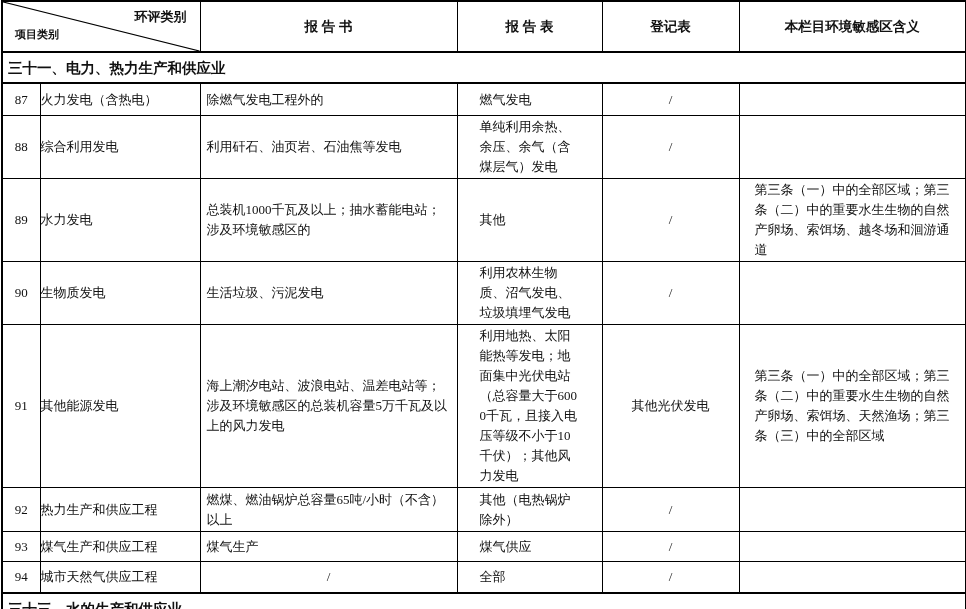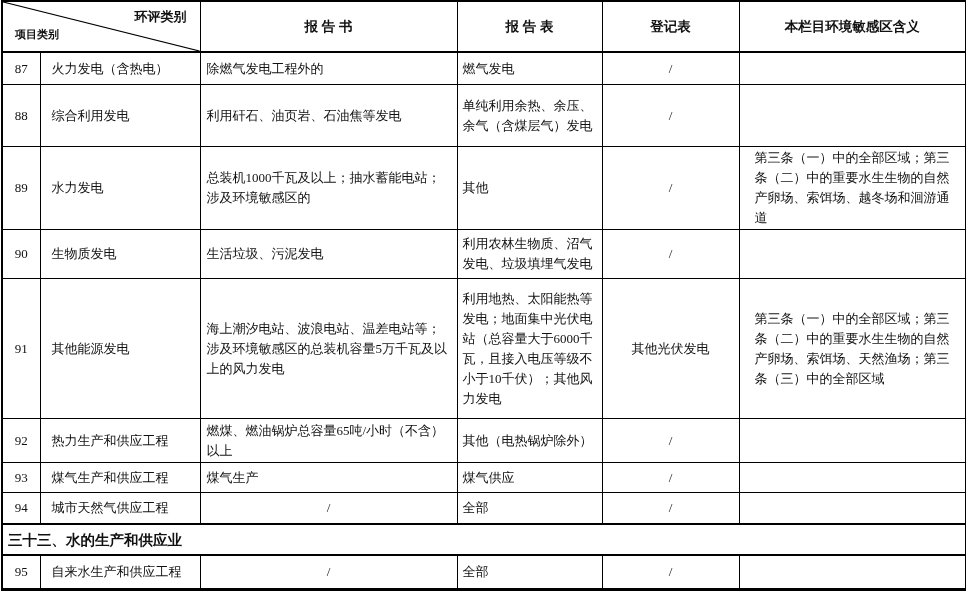--- a/index.html
+++ b/index.html
@@ -16,23 +16,23 @@
   td.diag .diag-top{position:absolute;top:5px;right:13px;font-family:"Liberation Sans","DejaVu Sans",sans-serif;
                     font-weight:bold;font-size:13px;}
   td.diag .diag-bottom{position:absolute;bottom:7px;left:12px;font-family:"Liberation Sans","DejaVu Sans",sans-serif;
                        font-weight:bold;font-size:11px;}
   
   tr.section td{font-family:"Liberation Sans","DejaVu Sans",sans-serif;font-weight:bold;
                 font-size:14.5px;text-align:left;padding-left:5px;height:27px;
                 border-top:2px solid #000;border-bottom:2px solid #000;}
   
   td.num{text-align:center;padding:1px 2px;}
-  td.cat{text-align:left;padding-left:11px;}
+  td.cat{text-align:left;padding-left:0;}
   td.book{text-align:left;}
-  td.form{text-align:left;padding:1px 5px;}
+  td.form{text-align:left;padding:1px 22px;}
   td.reg{text-align:center;}
   td.sens{text-align:left;padding:1px 15px;}
   td.center{text-align:center;}
   
   tr.r87 td{height:29px;} tr.r88 td{height:59px;} tr.r89 td{height:63px;}
   tr.r90 td{height:46px;} tr.r91 td{height:137px;} tr.r92 td{height:41px;}
   tr.r93 td{height:27px;} tr.r94 td{height:28px;} tr.r95 td{height:30px;}
 </style>
 </head>
 <body>
@@ -55,20 +55,23 @@
       </svg>
       <span class="diag-top">环评类别</span>
       <span class="diag-bottom">项目类别</span>
     </td>
     <td>报 告 书</td>
     <td>报 告 表</td>
     <td>登记表</td>
     <td>本栏目环境敏感区含义</td>
   </tr>
 
+  <tr class="section">
+    <td colspan="6">三十一、电力、热力生产和供应业</td>
+  </tr>
 
   <tr class="r87">
     <td class="num">87</td>
     <td class="cat">火力发电（含热电）</td>
     <td class="book">除燃气发电工程外的</td>
     <td class="form">燃气发电</td>
     <td class="reg">/</td>
     <td class="sens"></td>
   </tr>
 

